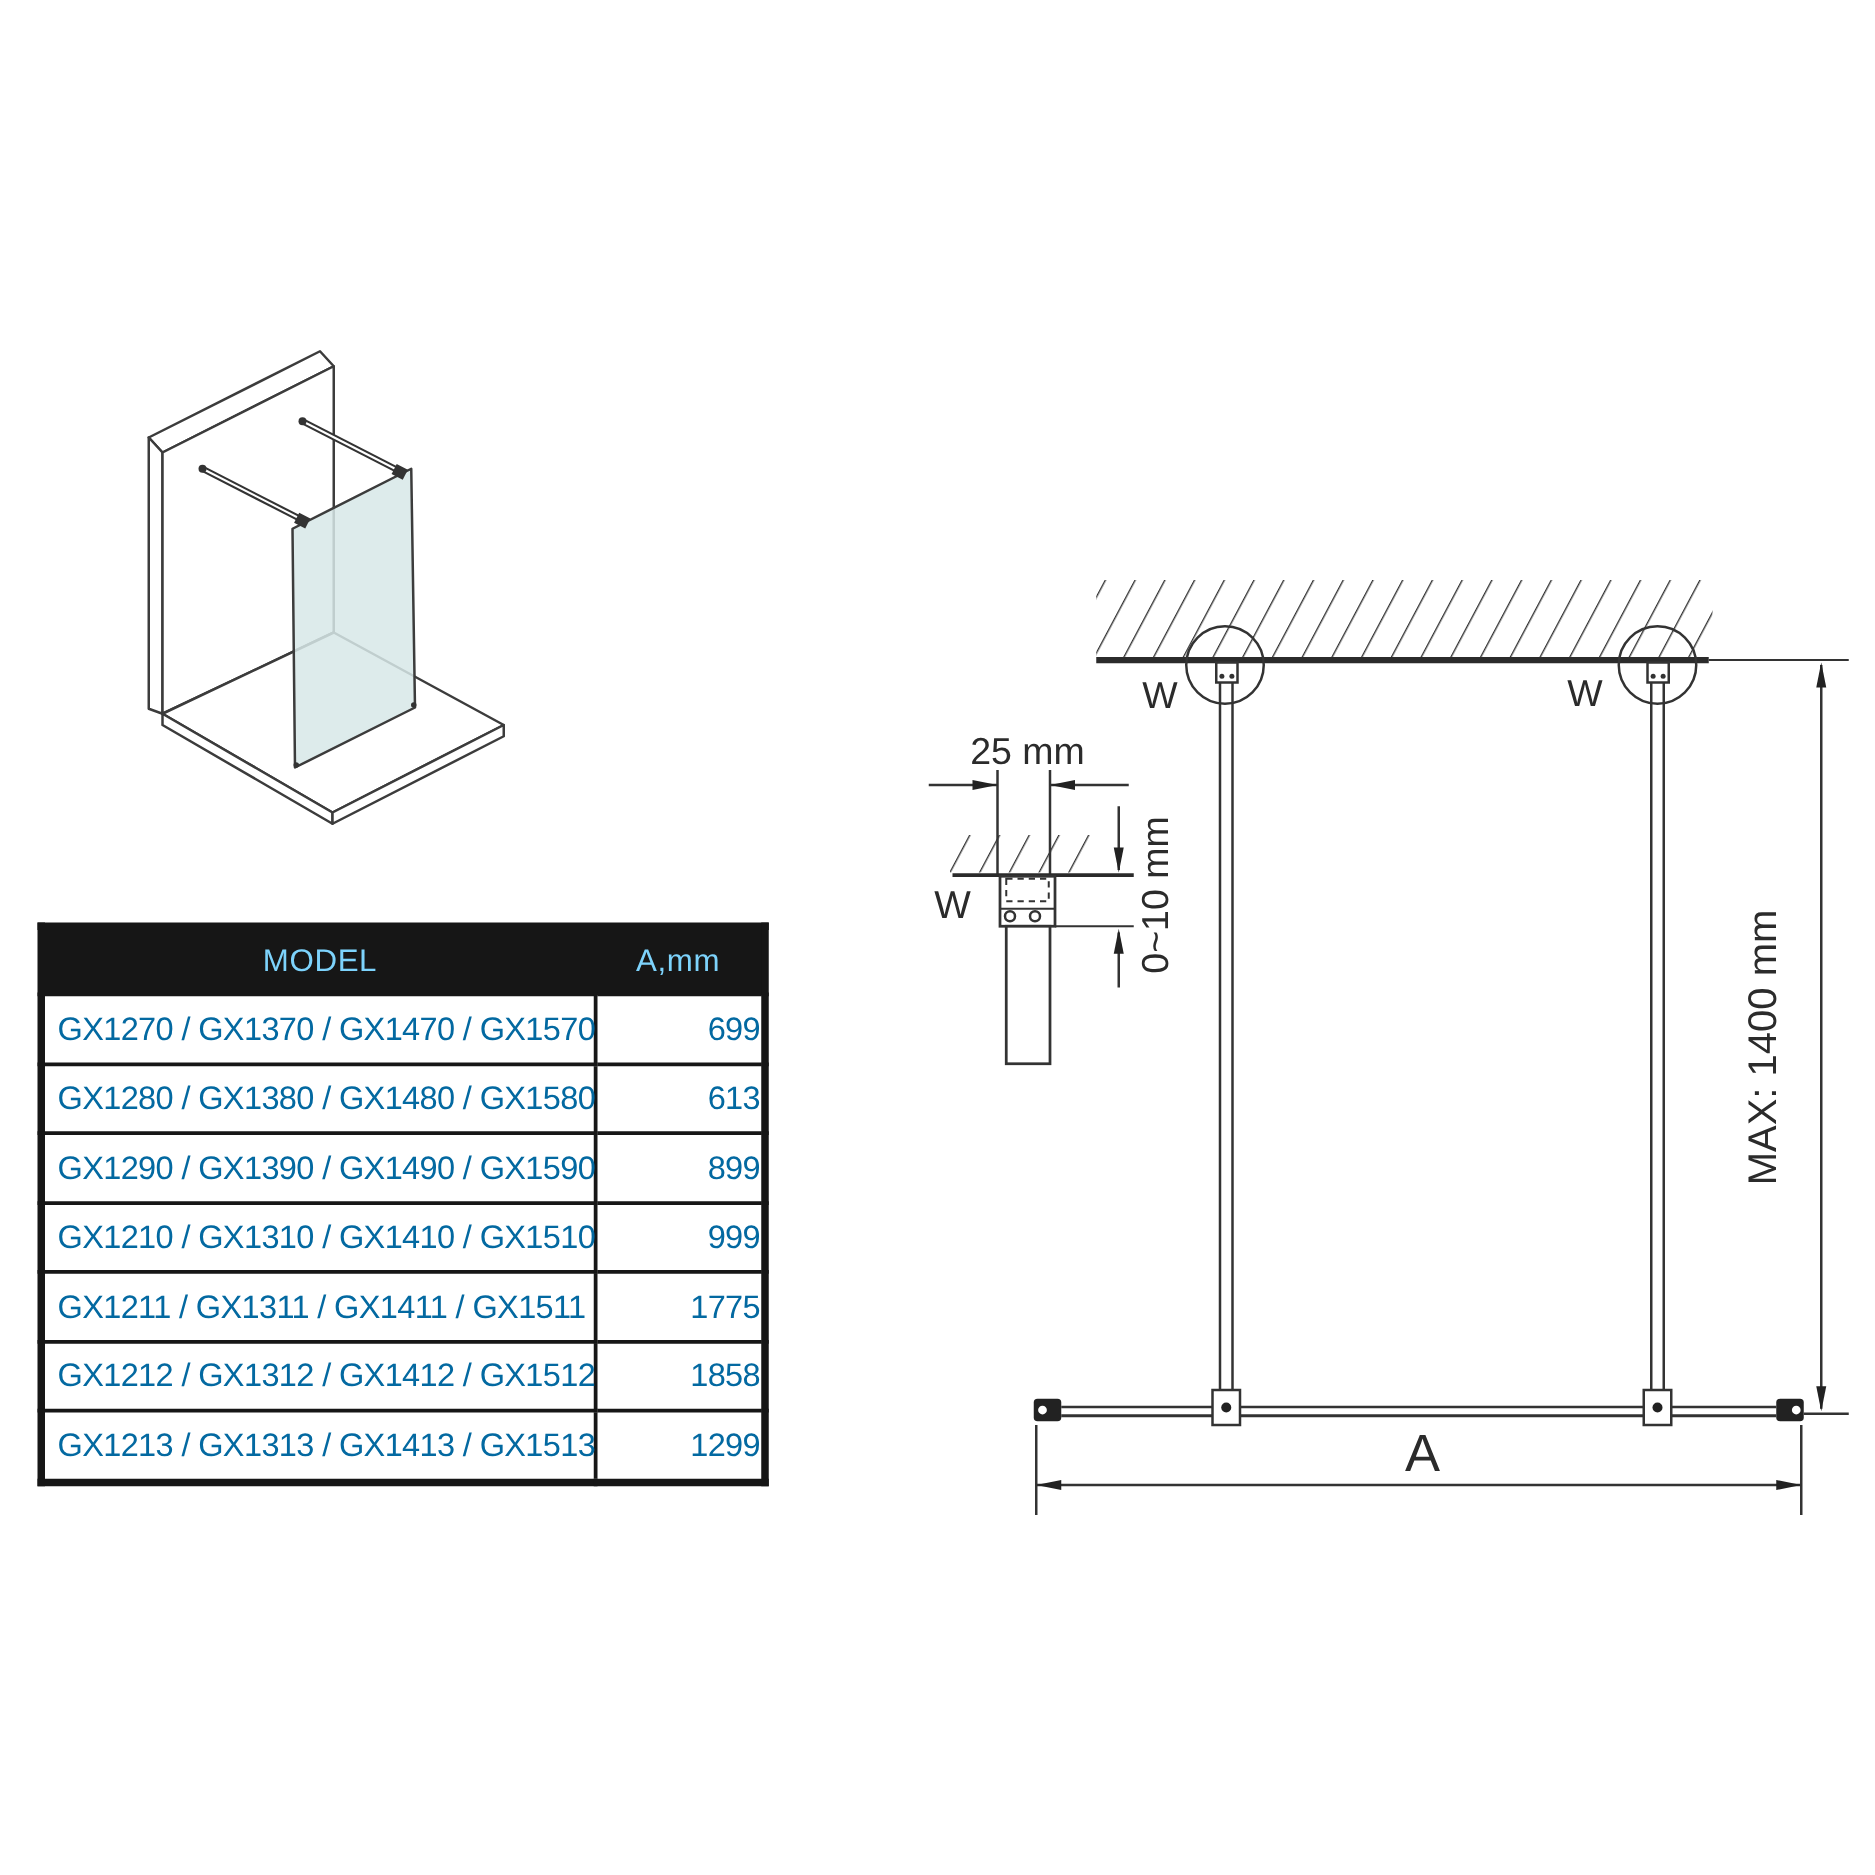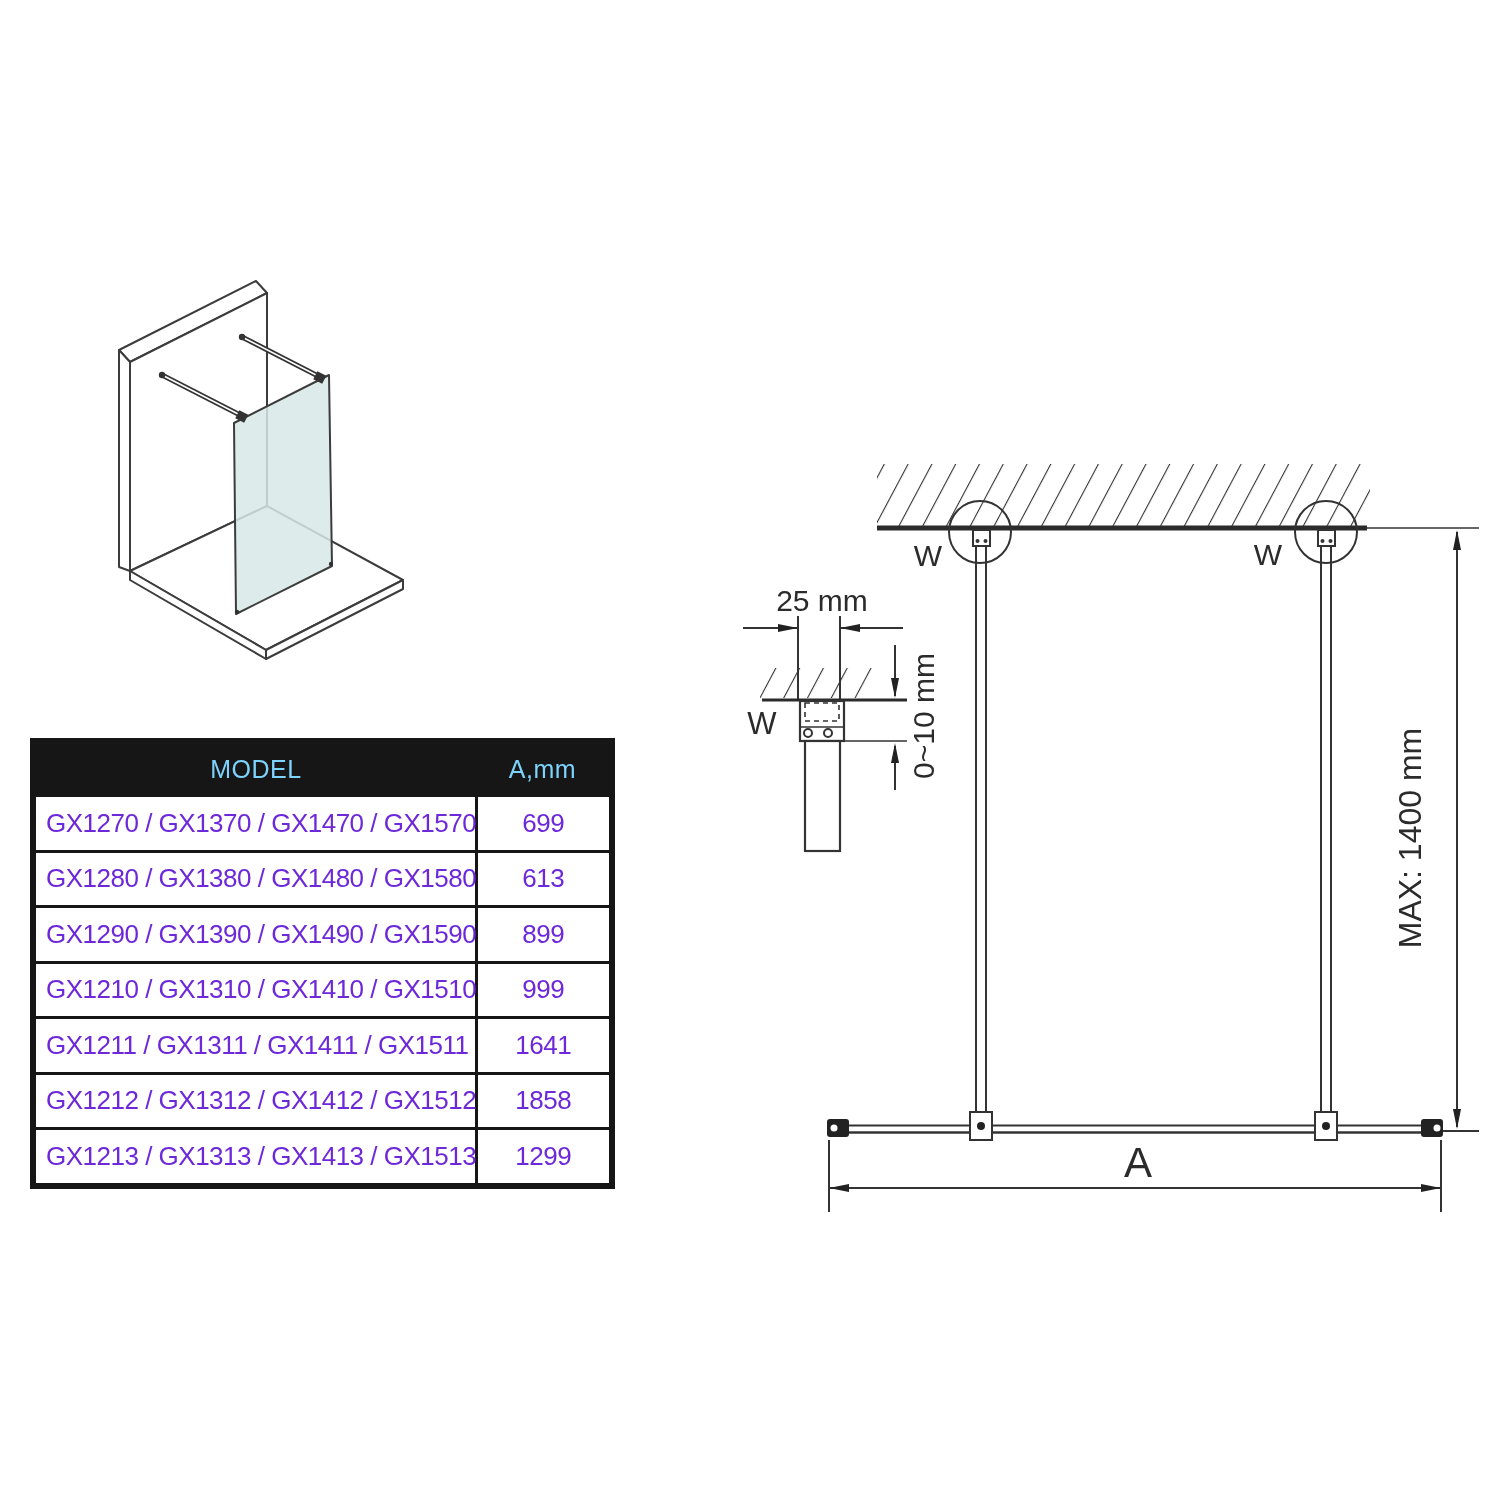--- a/index.html
+++ b/index.html
@@ -17,24 +17,24 @@
     position:absolute;left:30px;top:738px;width:579px;
     border-collapse:collapse;table-layout:fixed;
     border:6px solid #161616;
   }
   .model-table th{
     background:#161616;color:#7dd3fc;font-weight:normal;
     font-size:25px;height:48px;letter-spacing:0.5px;
   }
   .model-table td{
     border:3px solid #161616;height:50.5px;font-size:26px;letter-spacing:-0.5px;
-    color:#6d28d9;background:#fff;white-space:nowrap;
+    color:#0369a1;background:#fff;white-space:nowrap;
   }
   .model-table td.c-model{text-align:left;padding-left:10px;}
-  .model-table td.c-val{text-align:center;}
+  .model-table td.c-val{text-align:right;}
   .col-model{width:443px;}
   .col-val{width:136px;}
 </style>
 </head>
 <body>
 
 <div class="canvas">
 
   <svg class="iso" viewBox="0 0 340 420" aria-hidden="true">
     <g fill="#ffffff" stroke="#3c3c3c" stroke-width="2" stroke-linejoin="round">
@@ -89,21 +89,21 @@
       <tr>
           <td class="c-model">GX1290 / GX1390 / GX1490 / GX1590</td>
           <td class="c-val">899</td>
         </tr>
       <tr>
           <td class="c-model">GX1210 / GX1310 / GX1410 / GX1510</td>
           <td class="c-val">999</td>
         </tr>
       <tr>
           <td class="c-model">GX1211 / GX1311 / GX1411 / GX1511</td>
-          <td class="c-val">1641</td>
+          <td class="c-val">1775</td>
         </tr>
       <tr>
           <td class="c-model">GX1212 / GX1312 / GX1412 / GX1512</td>
           <td class="c-val">1858</td>
         </tr>
       <tr>
           <td class="c-model">GX1213 / GX1313 / GX1413 / GX1513</td>
           <td class="c-val">1299</td>
         </tr>
     </tbody>

